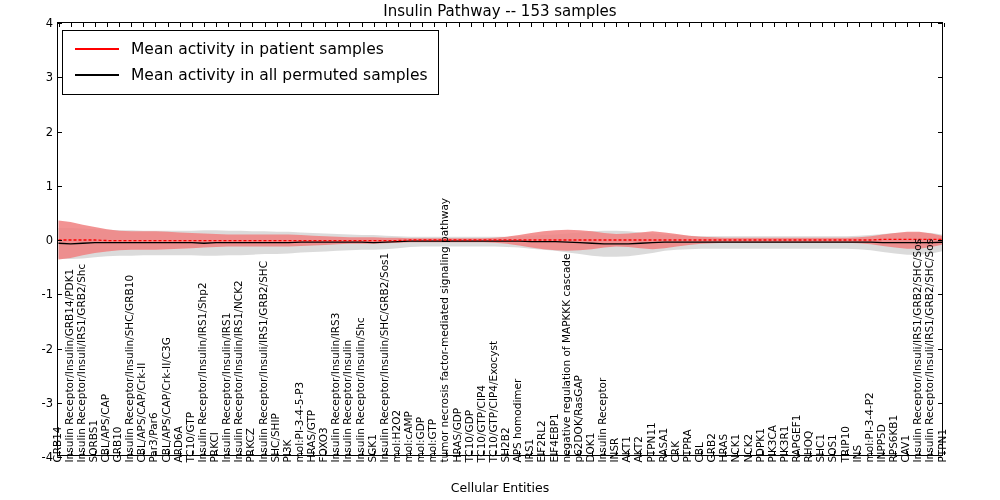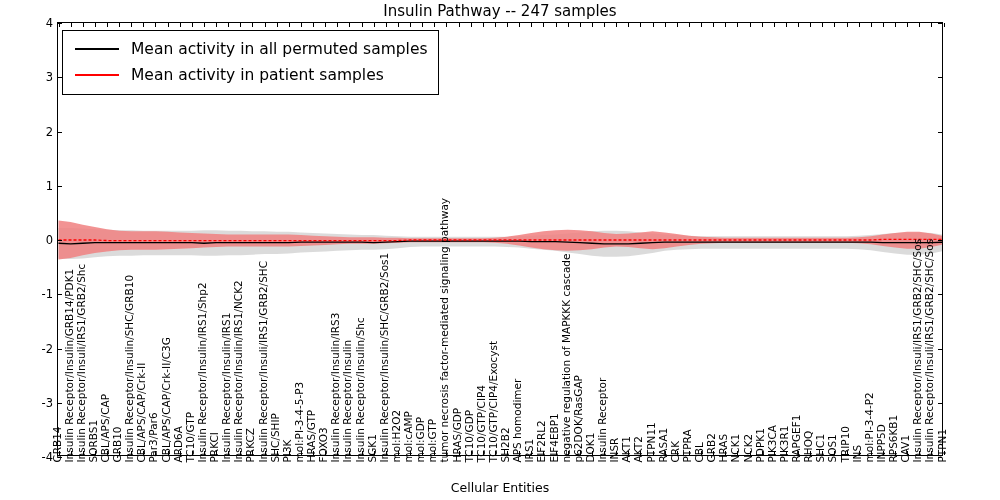--- a/index.html
+++ b/index.html
@@ -42,21 +42,21 @@
   .lg-row{display:flex;align-items:center;height:26px;}
   .lg-line{width:44px;height:0;border-top:2px solid #000;margin:0 12px 0 4px;}
   .lg-line.red{border-top-color:#ff0000;}
   .lg-text{font-size:15.5px;white-space:nowrap;}
 </style>
 </head>
 <body>
 
 <div id="fig">
 
-  <div id="title">Insulin Pathway -- 247 samples</div>
+  <div id="title">Insulin Pathway -- 153 samples</div>
 
   <div id="axes">
     <div id="plot">
         <svg width="886" height="434" viewBox="0 0 886 434">
           <path d="M0.50 205.07 L12.62 205.07 L24.75 205.61 L36.87 206.15 L48.99 206.69 L61.12 207.24 L73.24 207.24 L85.36 207.78 L97.49 207.78 L109.61 207.78 L121.73 207.78 L133.86 207.78 L145.98 207.24 L158.10 207.24 L170.23 207.78 L182.35 207.78 L194.47 208.32 L206.60 208.32 L218.72 208.86 L230.84 208.86 L242.97 209.41 L255.09 209.95 L267.21 210.49 L279.34 211.03 L291.46 211.58 L303.58 212.12 L315.71 212.12 L327.83 212.66 L339.95 213.20 L352.08 213.75 L364.20 213.75 L376.32 213.75 L388.45 213.75 L400.57 213.75 L412.69 213.75 L424.82 213.75 L436.94 213.75 L449.06 213.75 L461.18 213.20 L473.31 212.66 L485.43 212.12 L497.55 211.58 L509.68 210.49 L521.80 209.41 L533.92 208.32 L546.05 207.78 L558.17 207.78 L570.29 208.32 L582.42 209.41 L594.54 210.49 L606.66 211.58 L618.79 212.12 L630.91 212.66 L643.03 213.20 L655.16 213.20 L667.28 213.20 L679.40 213.20 L691.53 213.20 L703.65 213.20 L715.77 213.20 L727.90 213.20 L740.02 213.20 L752.14 213.20 L764.27 213.20 L776.39 213.20 L788.51 213.20 L800.64 212.66 L812.76 212.12 L824.88 211.03 L837.01 209.95 L849.13 209.41 L861.25 209.41 L873.38 209.95 L885.50 211.58 L885.50 227.85 L873.38 230.56 L861.25 231.65 L849.13 231.65 L837.01 230.56 L824.88 228.94 L812.76 227.31 L800.64 226.22 L788.51 225.68 L776.39 225.68 L764.27 225.68 L752.14 225.68 L740.02 225.68 L727.90 225.68 L715.77 225.68 L703.65 225.68 L691.53 225.68 L679.40 225.68 L667.28 225.68 L655.16 225.68 L643.03 225.68 L630.91 226.22 L618.79 226.77 L606.66 227.85 L594.54 230.02 L582.42 231.65 L570.29 233.27 L558.17 233.82 L546.05 233.82 L533.92 232.73 L521.80 231.10 L509.68 229.48 L497.55 227.85 L485.43 226.77 L473.31 225.68 L461.18 224.59 L449.06 224.05 L436.94 223.51 L424.82 223.51 L412.69 223.51 L400.57 223.51 L388.45 223.51 L376.32 223.51 L364.20 223.51 L352.08 224.05 L339.95 225.14 L327.83 226.22 L315.71 226.77 L303.58 226.77 L291.46 227.31 L279.34 227.85 L267.21 228.39 L255.09 228.94 L242.97 229.48 L230.84 230.56 L218.72 231.10 L206.60 231.10 L194.47 231.65 L182.35 232.19 L170.23 232.19 L158.10 232.73 L145.98 232.73 L133.86 232.19 L121.73 232.19 L109.61 232.19 L97.49 232.19 L85.36 232.19 L73.24 232.73 L61.12 232.73 L48.99 233.27 L36.87 234.36 L24.75 235.44 L12.62 235.99 L0.50 235.44 Z" fill="#d9d9d9" fill-opacity="0.95" stroke="none"></path>
           <path d="M0.50 197.47 L12.62 199.10 L24.75 201.81 L36.87 203.98 L48.99 206.15 L61.12 207.78 L73.24 208.32 L85.36 208.32 L97.49 208.32 L109.61 208.86 L121.73 209.41 L133.86 209.95 L145.98 210.49 L158.10 211.03 L170.23 211.58 L182.35 211.58 L194.47 211.58 L206.60 211.58 L218.72 211.58 L230.84 211.58 L242.97 212.12 L255.09 212.66 L267.21 213.20 L279.34 213.75 L291.46 214.29 L303.58 214.29 L315.71 214.29 L327.83 214.83 L339.95 214.83 L352.08 215.37 L364.20 215.37 L376.32 215.37 L388.45 215.37 L400.57 215.37 L412.69 215.37 L424.82 215.37 L436.94 214.83 L449.06 213.75 L461.18 212.12 L473.31 209.95 L485.43 208.32 L497.55 207.24 L509.68 206.69 L521.80 207.24 L533.92 208.32 L546.05 209.95 L558.17 211.03 L570.29 210.49 L582.42 209.41 L594.54 208.32 L606.66 209.41 L618.79 211.03 L630.91 212.66 L643.03 213.75 L655.16 214.29 L667.28 214.83 L679.40 214.83 L691.53 214.83 L703.65 214.83 L715.77 214.83 L727.90 214.83 L740.02 214.83 L752.14 214.83 L764.27 214.83 L776.39 214.83 L788.51 214.83 L800.64 214.29 L812.76 213.20 L824.88 211.58 L837.01 209.95 L849.13 208.86 L861.25 208.86 L873.38 210.49 L885.50 213.20 L885.50 221.34 L873.38 224.05 L861.25 225.68 L849.13 225.68 L837.01 224.59 L824.88 222.97 L812.76 221.34 L800.64 220.25 L788.51 219.71 L776.39 219.71 L764.27 219.71 L752.14 219.71 L740.02 219.71 L727.90 219.71 L715.77 219.71 L703.65 219.71 L691.53 219.71 L679.40 219.71 L667.28 219.71 L655.16 220.25 L643.03 220.80 L630.91 221.88 L618.79 223.51 L606.66 225.14 L594.54 226.22 L582.42 225.14 L570.29 224.05 L558.17 223.51 L546.05 224.59 L533.92 226.22 L521.80 227.31 L509.68 227.85 L497.55 227.31 L485.43 226.22 L473.31 224.59 L461.18 222.43 L449.06 220.80 L436.94 219.71 L424.82 219.17 L412.69 219.17 L400.57 219.17 L388.45 219.17 L376.32 219.17 L364.20 219.17 L352.08 219.17 L339.95 219.71 L327.83 220.25 L315.71 220.80 L303.58 220.80 L291.46 220.80 L279.34 221.34 L267.21 221.88 L255.09 222.43 L242.97 222.97 L230.84 223.51 L218.72 223.51 L206.60 223.51 L194.47 223.51 L182.35 223.51 L170.23 223.51 L158.10 224.05 L145.98 224.59 L133.86 225.14 L121.73 225.68 L109.61 226.22 L97.49 226.77 L85.36 226.77 L73.24 226.77 L61.12 227.31 L48.99 228.39 L36.87 230.02 L24.75 232.19 L12.62 234.90 L0.50 236.53 Z" fill="#f08080" fill-opacity="0.85" stroke="none"></path>
           <path d="M0.50 220.25 L12.62 220.80 L24.75 220.25 L36.87 219.71 L48.99 219.71 L61.12 219.71 L73.24 219.71 L85.36 219.71 L97.49 219.71 L109.61 219.71 L121.73 219.71 L133.86 219.71 L145.98 220.25 L158.10 219.71 L170.23 219.71 L182.35 219.71 L194.47 219.71 L206.60 219.71 L218.72 219.71 L230.84 219.71 L242.97 219.17 L255.09 219.17 L267.21 219.17 L279.34 219.17 L291.46 219.17 L303.58 219.17 L315.71 219.71 L327.83 219.17 L339.95 218.63 L352.08 218.09 L364.20 218.09 L376.32 218.09 L388.45 218.09 L400.57 218.09 L412.69 218.09 L424.82 218.09 L436.94 218.09 L449.06 218.09 L461.18 218.09 L473.31 218.63 L485.43 218.63 L497.55 218.63 L509.68 219.17 L521.80 219.71 L533.92 220.25 L546.05 220.80 L558.17 220.80 L570.29 220.80 L582.42 220.25 L594.54 219.71 L606.66 219.17 L618.79 219.17 L630.91 219.17 L643.03 219.17 L655.16 219.17 L667.28 219.17 L679.40 219.17 L691.53 219.17 L703.65 219.17 L715.77 219.17 L727.90 219.17 L740.02 219.17 L752.14 219.17 L764.27 219.17 L776.39 219.17 L788.51 219.17 L800.64 219.17 L812.76 219.17 L824.88 219.71 L837.01 219.71 L849.13 219.71 L861.25 219.71 L873.38 219.71 L885.50 219.17 " fill="none" stroke="#000000" stroke-width="1.3"></path>
           <path d="M0.50 217.00 L12.62 217.00 L24.75 217.00 L36.87 217.00 L48.99 217.54 L61.12 217.54 L73.24 217.54 L85.36 217.54 L97.49 217.54 L109.61 217.54 L121.73 217.54 L133.86 217.54 L145.98 217.54 L158.10 217.54 L170.23 217.54 L182.35 217.54 L194.47 217.54 L206.60 217.54 L218.72 217.54 L230.84 217.54 L242.97 217.54 L255.09 217.54 L267.21 217.54 L279.34 217.54 L291.46 217.54 L303.58 217.54 L315.71 217.54 L327.83 217.54 L339.95 217.54 L352.08 217.00 L364.20 217.00 L376.32 217.00 L388.45 217.00 L400.57 217.00 L412.69 217.00 L424.82 217.00 L436.94 217.00 L449.06 217.00 L461.18 217.00 L473.31 217.00 L485.43 217.00 L497.55 217.00 L509.68 217.00 L521.80 217.00 L533.92 217.00 L546.05 217.00 L558.17 217.00 L570.29 217.00 L582.42 217.00 L594.54 217.00 L606.66 217.00 L618.79 217.00 L630.91 217.00 L643.03 217.00 L655.16 217.00 L667.28 217.00 L679.40 217.00 L691.53 217.00 L703.65 217.00 L715.77 217.00 L727.90 217.00 L740.02 217.00 L752.14 217.00 L764.27 217.00 L776.39 217.00 L788.51 217.00 L800.64 217.00 L812.76 217.00 L824.88 216.46 L837.01 216.46 L849.13 216.46 L861.25 216.46 L873.38 216.46 L885.50 216.46 " fill="none" stroke="#ff0000" stroke-width="1.3" stroke-dasharray="3 2"></path>
         </svg>
       </div>
@@ -313,22 +313,22 @@
       <div class="xcat" style="left: 828.884px;">INPP5D</div>
       <div class="xcat" style="left: 841.007px;">RPS6KB1</div>
       <div class="xcat" style="left: 853.13px;">CAV1</div>
       <div class="xcat" style="left: 865.253px;">Insulin Receptor/Insuli/IRS1/GRB2/SHC/Sos</div>
       <div class="xcat" style="left: 877.377px;">Insulin Receptor/Insuli/IRS1/GRB2/SHC/Sos</div>
       <div class="xcat" style="left: 889.5px;">PTPN1</div>
     </div>
 
   <div id="legend">
     <div class="lg-row">
+      <span class="lg-line red"></span>
+      <span class="lg-text">Mean activity in patient samples</span>
+    </div>
+    <div class="lg-row">
       <span class="lg-line"></span>
       <span class="lg-text">Mean activity in all permuted samples</span>
     </div>
-    <div class="lg-row">
-      <span class="lg-line red"></span>
-      <span class="lg-text">Mean activity in patient samples</span>
-    </div>
   </div>
 
 </div>
 
 </body></html>

